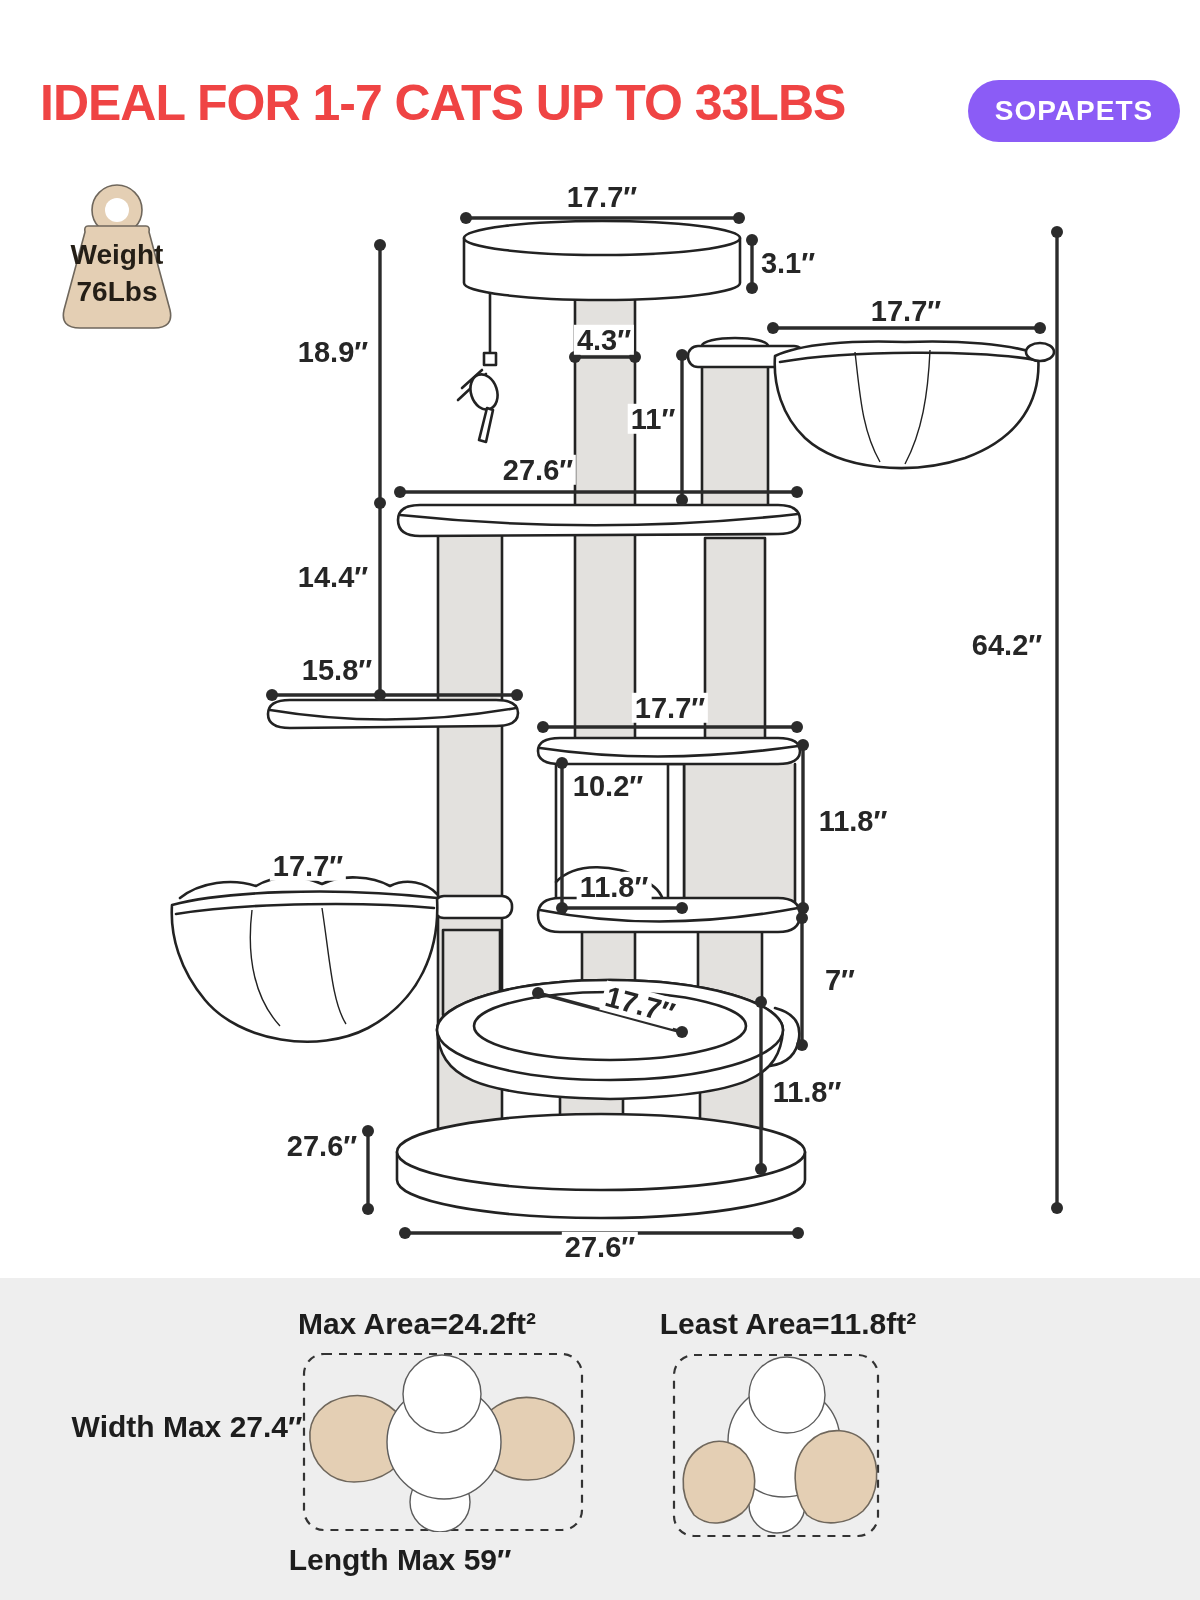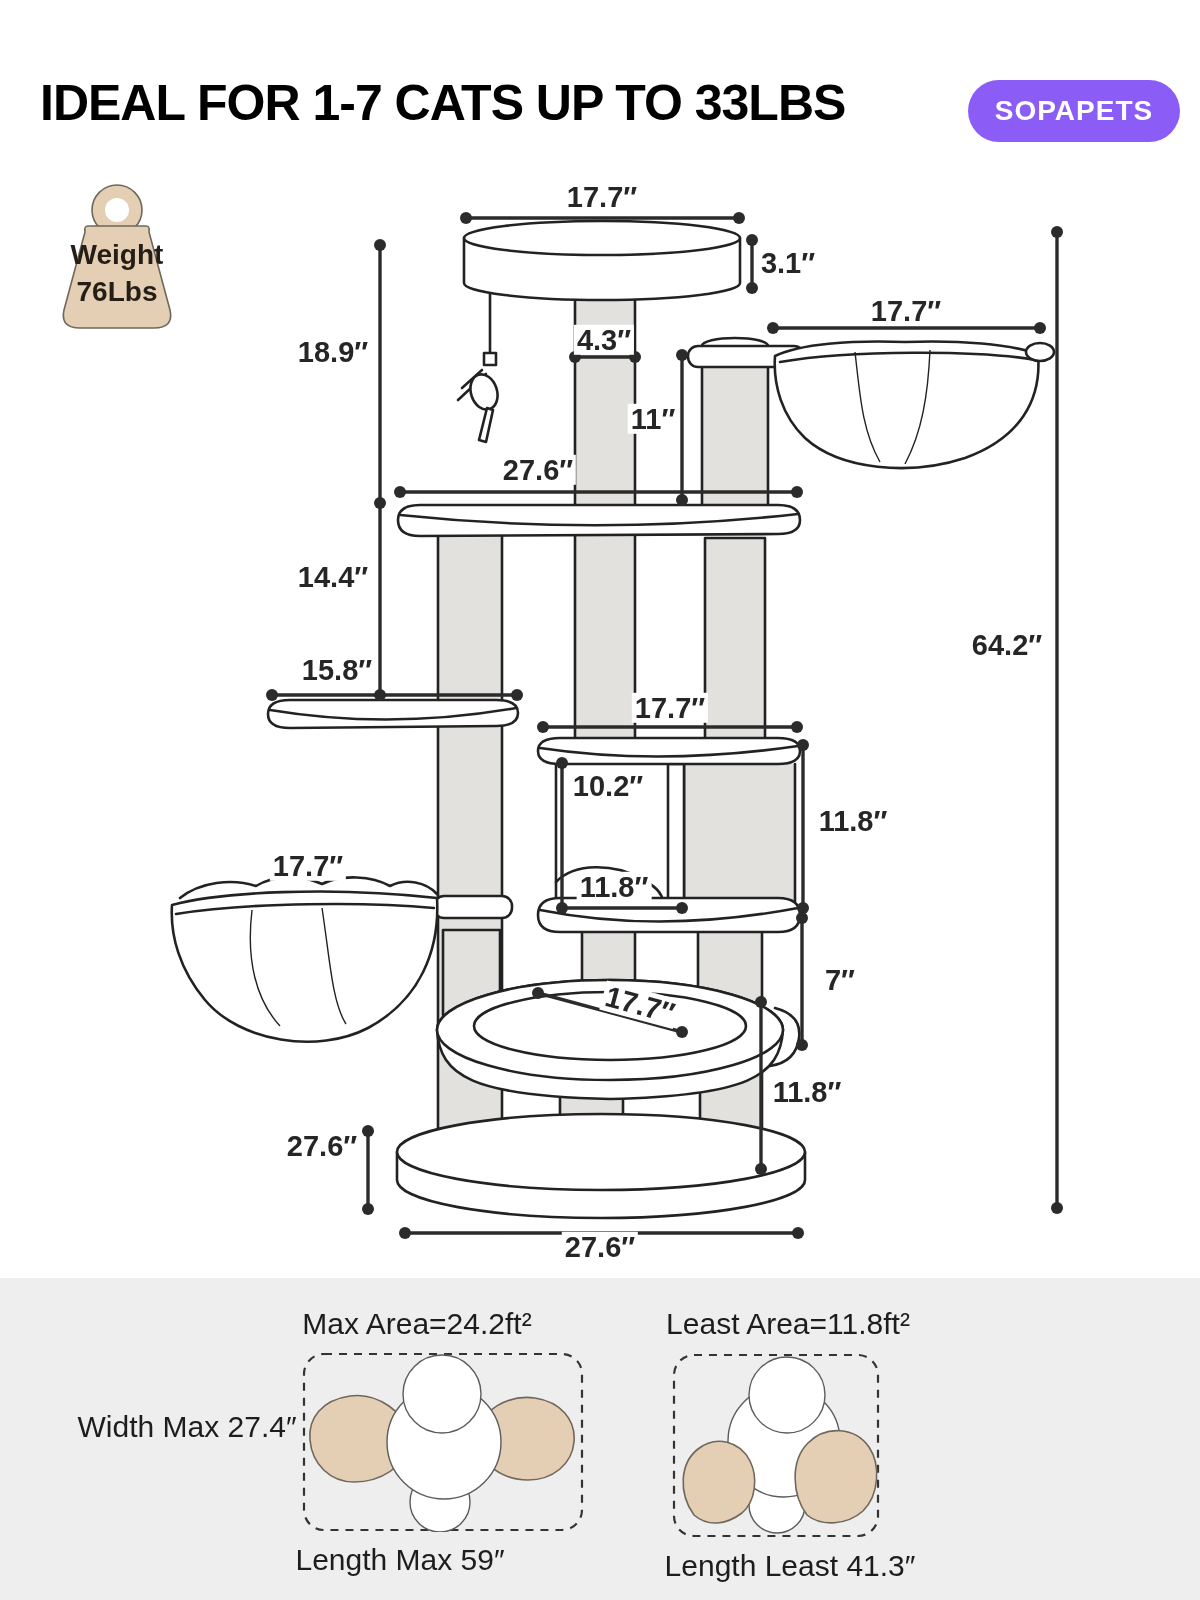--- a/index.html
+++ b/index.html
@@ -1,31 +1,31 @@
 <!DOCTYPE html>
 <html style="--tan: #e4cfb4; --ink: #222222; --badge: #0c0c0c; --band_bg: #eeeeee;"><head>
 <meta charset="utf-8">
 <style>
   html,body{margin:0;padding:0;background:#ffffff;}
   .canvas{position:relative;width:1200px;height:1600px;background:#fff;overflow:hidden;
           font-family:"Liberation Sans","DejaVu Sans",sans-serif;color:#161616;}
   .page-title{position:absolute;left:40px;top:74px;font-size:50px;font-weight:700;
-              letter-spacing:-1px;color:#000000;white-space:nowrap;}
+              letter-spacing:-1px;color:#ef4444;white-space:nowrap;}
   .brand-badge{position:absolute;left:968px;top:80px;width:212px;height:62px;background:#8b5cf6;
                border-radius:32px;display:flex;align-items:center;justify-content:center;}
   .brand-badge span{color:#fff;font-size:28px;font-weight:700;letter-spacing:1px;}
   .weight-wrap{position:absolute;left:42px;top:178px;width:150px;height:158px;}
   .weight-text{position:absolute;left:0;top:58px;width:150px;text-align:center;
                font-size:28px;font-weight:700;color:#241e16;line-height:37px;}
   .diagram{position:absolute;left:0;top:170px;width:1200px;height:1090px;}
   .dim{position:absolute;transform:translate(-50%,-50%);font-size:29px;font-weight:700;
        color:#262626;white-space:nowrap;background:#fff;padding:0 3px;line-height:1.05;}
   .dim.rot{transform:translate(-50%,-50%) rotate(15deg);}
   .band{position:absolute;left:0;top:1278px;width:1200px;height:322px;background:#eeeeee;}
-  .fp-label{position:absolute;transform:translate(-50%,-50%);font-size:30px;font-weight:400;
+  .fp-label{position:absolute;transform:translate(-50%,-50%);font-size:30px;font-weight:700;
             color:#1d1d1d;white-space:nowrap;}
   .fp-svg{position:absolute;}
   .tan{fill:var(--tan,#e4cfb4);stroke:#6f675c;stroke-width:1.6;}
   .blob{fill:#fff;stroke:#5c5c5c;stroke-width:1.4;}
   .struct{stroke:#222;stroke-width:2.6;stroke-linejoin:round;stroke-linecap:round;}
   .dimline{stroke:#2b2b2b;stroke-width:3.4;stroke-linecap:round;fill:none;}
   .dot{fill:#2b2b2b;}
 </style>
 </head>
 <body>
@@ -230,15 +230,14 @@
     <circle class="blob" cx="112" cy="88" r="56"></circle>
     <circle class="blob" cx="115" cy="42" r="38"></circle>
     <path class="tan" d="M22,162 C6,140 8,110 26,96 C44,82 68,88 78,108 C86,124 84,148 70,160 C54,172 36,174 22,162 Z"></path>
     <path class="tan" d="M135,162 C120,142 118,108 136,90 C154,72 183,74 197,94 C209,112 207,142 191,158 C175,172 150,174 135,162 Z"></path>
   </svg>
 
   <span class="fp-label" style="left:417px;top:1324px">Max Area=24.2ft²</span>
   <span class="fp-label" style="left:187px;top:1427px">Width Max 27.4″</span>
   <span class="fp-label" style="left:400px;top:1560px">Length Max 59″</span>
   <span class="fp-label" style="left:788px;top:1324px">Least Area=11.8ft²</span>
-  <span class="fp-label" style="left:790px;top:1566px">Length Least 41.3″</span>
 
 </div>
 
 </body></html>

